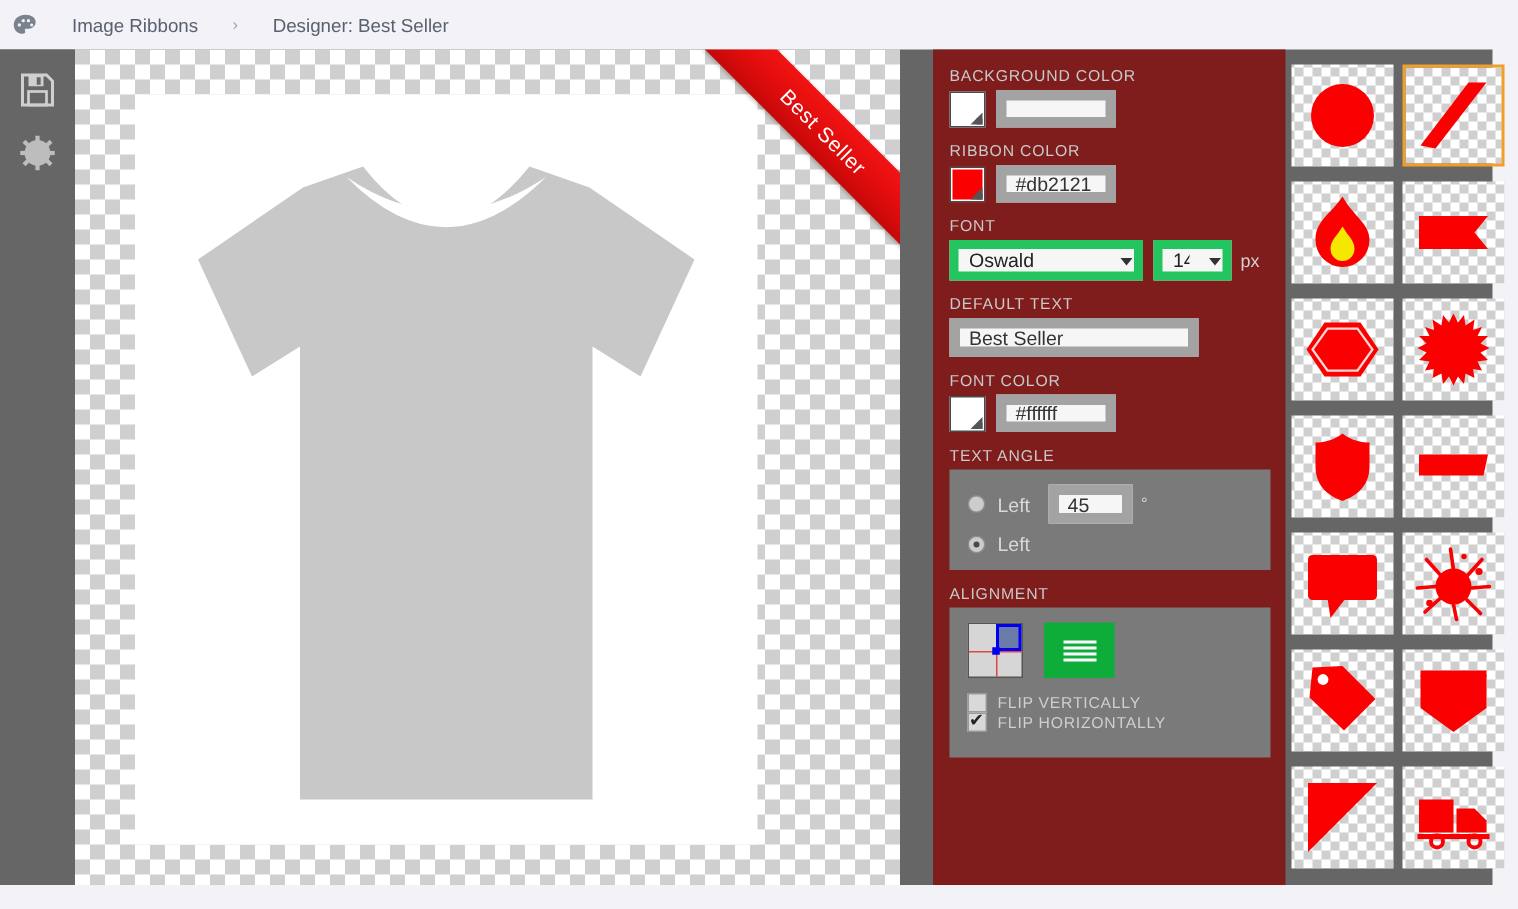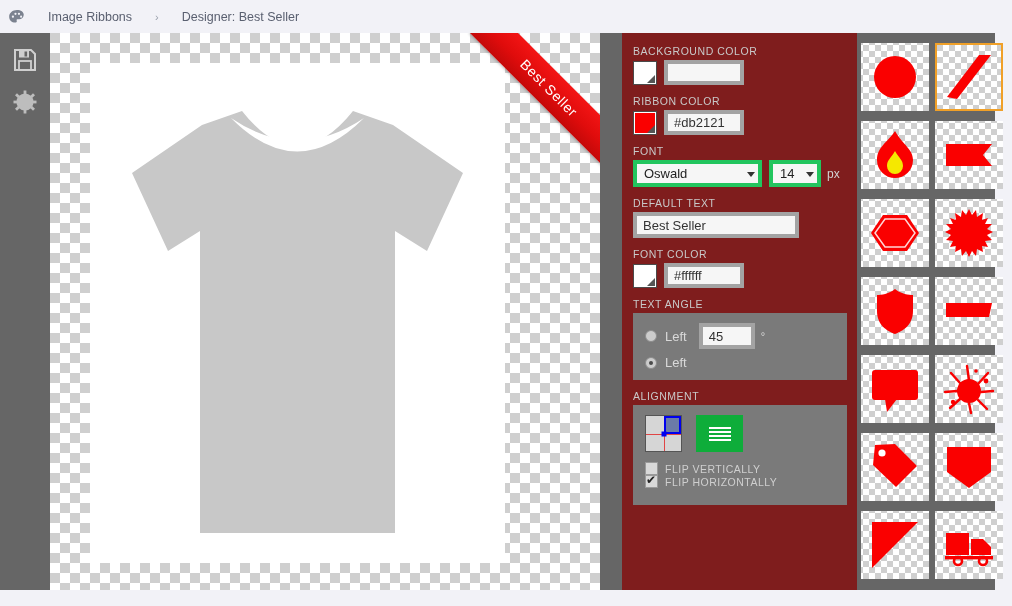--- a/index.html
+++ b/index.html
@@ -133,36 +133,36 @@
     content: "";
     position: absolute;
     right: 1px; bottom: 1px;
     border-left: 4px solid transparent;
     border-top: 4px solid transparent;
     border-right: 4px solid #555;
     border-bottom: 4px solid #555;
   }
   .txt {
     height: 25px;
-    border: 4px solid #a3a3a3;
+    border: 7px solid #a3a3a3;
     background: #f6f6f6;
     color: #333;
     font-size: 13px;
     padding: 0 6px;
     font-family: "Liberation Sans", sans-serif;
     outline: none;
   }
   .hexfield { margin-left: 7px; width: 80px; }
   .plainfield { margin-left: 7px; width: 80px; }
 
   .selwrap { position: relative; display: inline-block; }
   .sel {
     appearance: none; -webkit-appearance: none;
     height: 27px;
-    border: 4px solid #22c55e;
+    border: 6px solid #22c55e;
     background: #f6f6f6;
     color: #222;
     font-size: 13px;
     padding: 0 22px 0 7px;
     font-family: "Liberation Sans", sans-serif;
     outline: none;
     cursor: pointer;
   }
   .selwrap::after {
     content: "";

